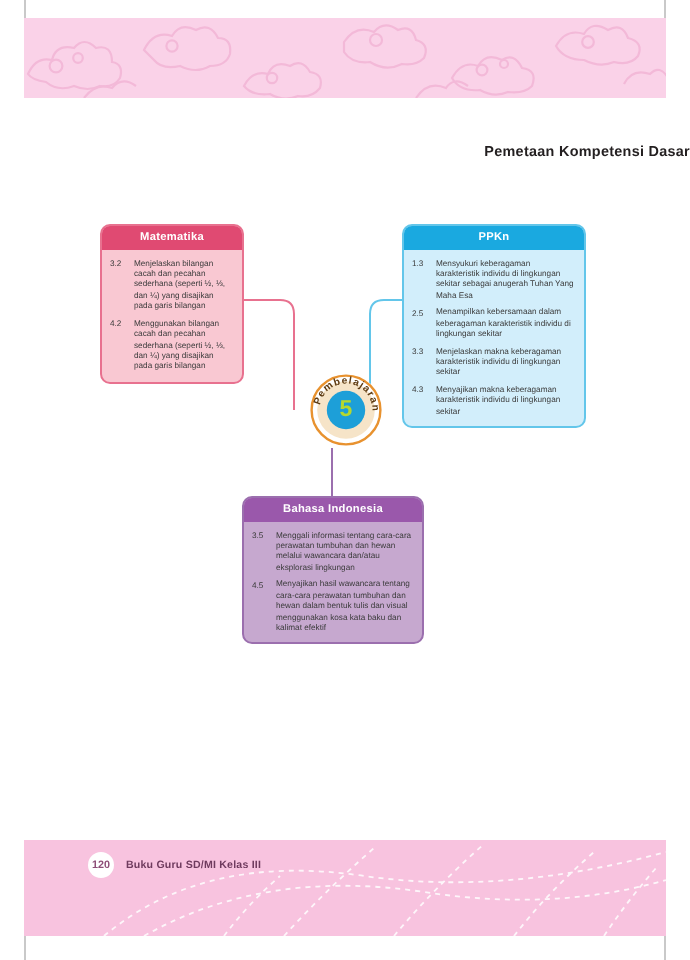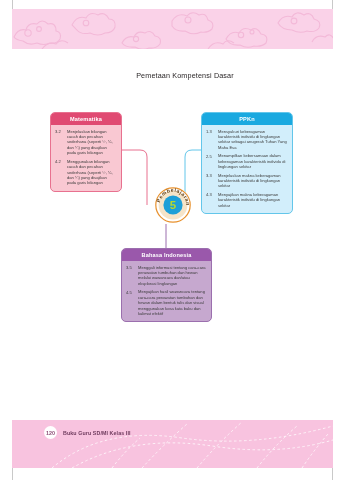--- a/index.html
+++ b/index.html
@@ -35,23 +35,23 @@
   .bottom-band{
     position:absolute;left:12px;bottom:12px;right:12px;height:48px;
     background:#f8c3df;
     overflow:hidden;
   }
   .bottom-band svg{position:absolute;left:0;top:0;}
 
   
   .page-title{
     position:absolute;top:71px;left:0;right:0;
-    text-align:center;
+    text-align:right;
     font-size:7.2px;
-    font-weight:normal;
+    font-weight:bold;
     color:#231f20;
     letter-spacing:.15px;
     padding-left:25px;
   }
 
   
   .connectors{position:absolute;left:0;top:0;width:345px;height:480px;pointer-events:none;}
 
   
   .kd-box{

